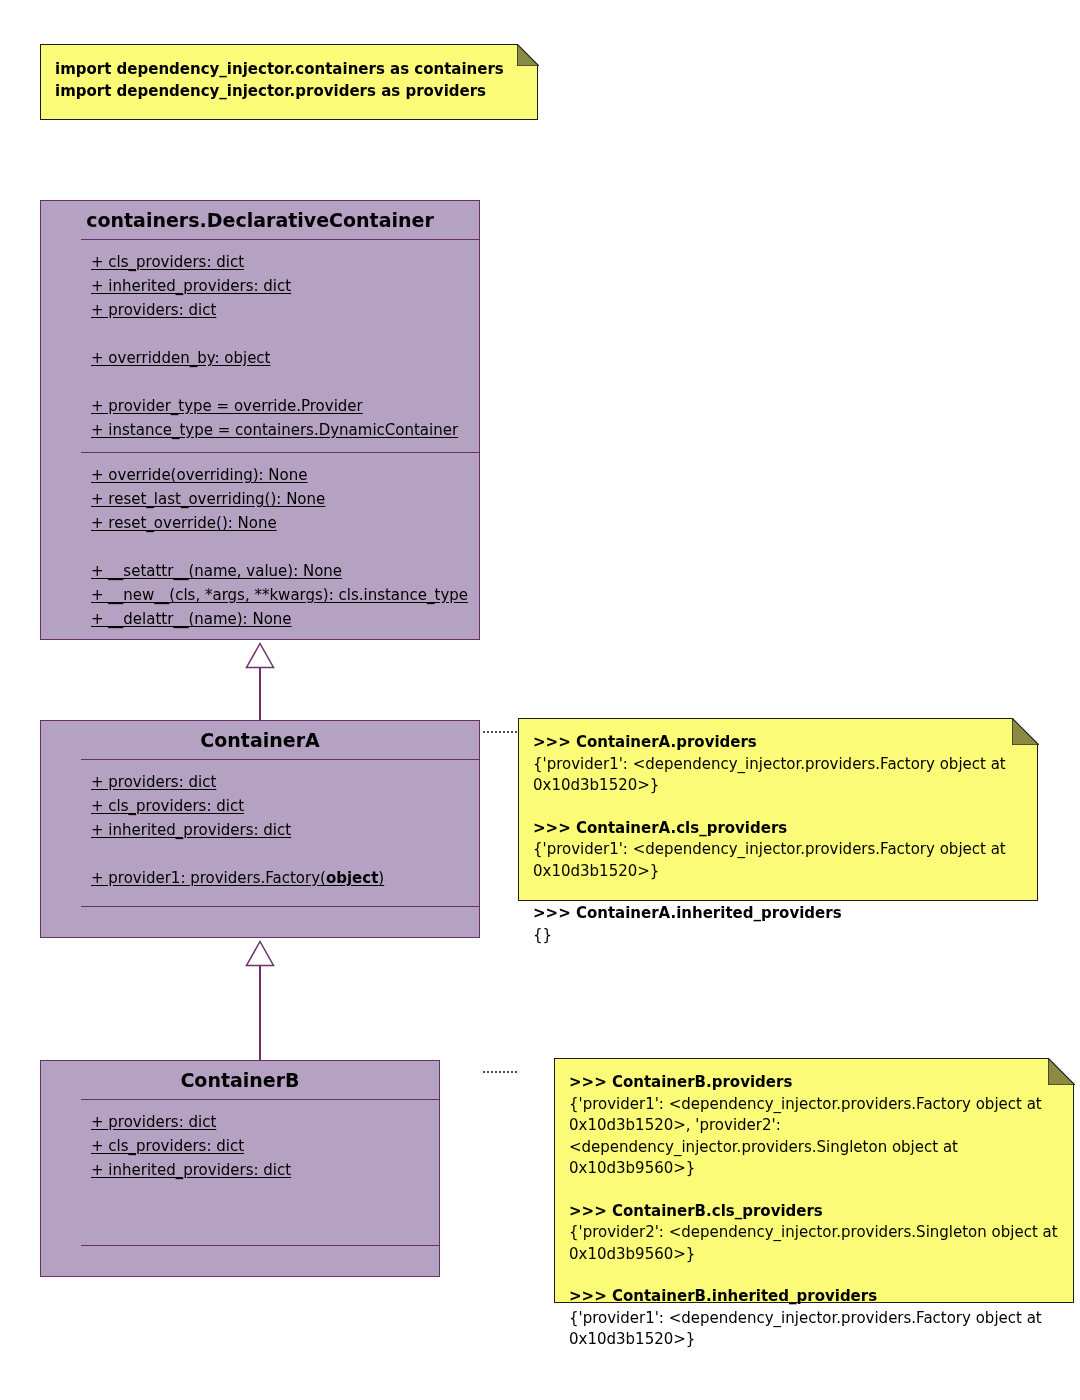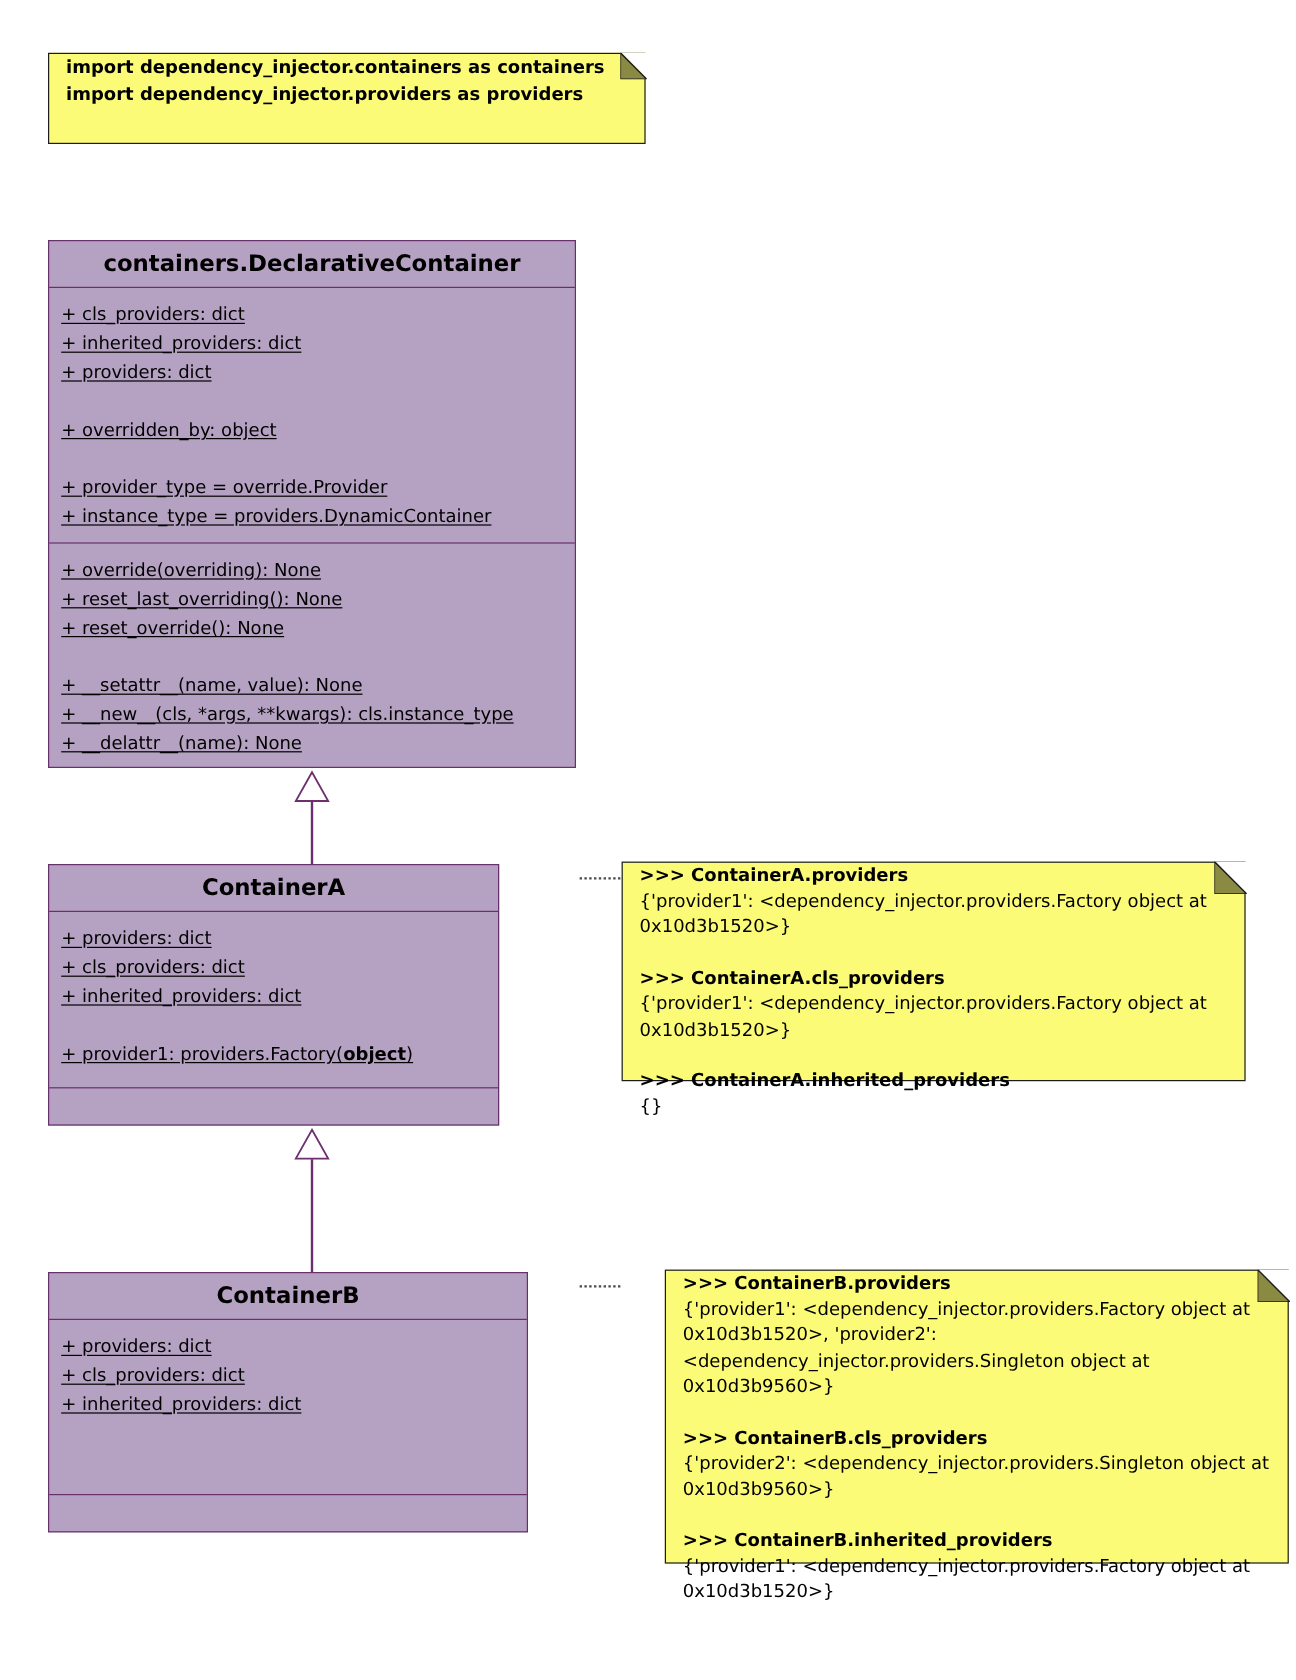--- a/index.html
+++ b/index.html
@@ -12,38 +12,38 @@
   }
   html,body{margin:0;padding:0;background:#ffffff;}
   .canvas{
     position:relative;width:1080px;height:1400px;background:#ffffff;
     font-family:"DejaVu Sans","Liberation Sans",sans-serif;color:#000;overflow:hidden;
   }
   
   .note{
     position:absolute;background:var(--note-fill,#fbfb77);
     border:1.5px solid var(--note-border,#1c1c1c);
-    box-sizing:border-box;padding:0 14px;font-size:15px;line-height:21.5px;
+    box-sizing:border-box;padding:13px 14px;font-size:15px;line-height:21.5px;
   }
   .note-fold{position:absolute;top:-1.5px;right:-1.5px;}
   .fold-cut{fill:#ffffff;}
   .fold-flap{fill:var(--note-fold,#8a8a42);stroke:var(--note-border,#1c1c1c);stroke-width:1.2;}
   .import-note{font-weight:bold;line-height:22px;}
   .note-block{margin-bottom:21px;}
   .note-block:last-child{margin-bottom:0;}
   .note-header{font-weight:bold;}
   .note-body{word-wrap:break-word;}
   
   .uml-class{
     position:absolute;background:var(--class-fill,#b5a1c2);
     border:1.5px solid var(--class-border,#68306a);
     box-sizing:border-box;display:flex;flex-direction:column;
   }
   .uml-title{font-weight:bold;font-size:19px;text-align:center;padding:8px 6px;flex:0 0 auto;}
-  .uml-section{border-top:1.5px solid var(--class-border,#68306a);padding:10px 10px;flex:0 0 auto;}
+  .uml-section{border-top:1.5px solid var(--class-border,#68306a);padding:10px 10px;flex:0 0 auto;margin-left:40px;}
   .grow{flex:1 1 auto;}
   .empty-sec{flex:0 0 30px;padding:0;}
   .uml-line{
     font-size:15px;line-height:24px;min-height:24px;
     text-decoration:underline;text-underline-offset:2px;white-space:nowrap;
   }
   .uml-line .b{font-weight:bold;}
   
   .edge-line{position:absolute;width:2px;background:var(--edge-color,#6d2f6d);}
   .tri{position:absolute;}
@@ -67,39 +67,39 @@
   <div class="uml-class" style="left:40px;top:200px;width:440px;height:440px;">
     <div class="uml-title">containers.DeclarativeContainer</div>
     <div class="uml-section">
       <div class="uml-line">+ cls_providers: dict</div>
       <div class="uml-line">+ inherited_providers: dict</div>
       <div class="uml-line">+ providers: dict</div>
       <div class="uml-line"></div>
       <div class="uml-line">+ overridden_by: object</div>
       <div class="uml-line"></div>
       <div class="uml-line">+ provider_type = override.Provider</div>
-      <div class="uml-line">+ instance_type = providers.DynamicContainer</div>
+      <div class="uml-line">+ instance_type = containers.DynamicContainer</div>
     </div>
     <div class="uml-section grow">
       <div class="uml-line">+ override(overriding): None</div>
       <div class="uml-line">+ reset_last_overriding(): None</div>
       <div class="uml-line">+ reset_override(): None</div>
       <div class="uml-line"></div>
       <div class="uml-line">+ __setattr__(name, value): None</div>
       <div class="uml-line">+ __new__(cls, *args, **kwargs): cls.instance_type</div>
       <div class="uml-line">+ __delattr__(name): None</div>
     </div>
   </div>
 
   <svg class="tri" style="left:245px;top:642px;" width="30" height="27" viewBox="0 0 30 27">
     <polygon points="15,1.5 28.5,25.5 1.5,25.5"></polygon>
   </svg>
   <div class="edge-line" style="left:259px;top:668px;height:52px;"></div>
 
-  <div class="uml-class" style="left:40px;top:720px;width:376px;height:218px;">
+  <div class="uml-class" style="left:40px;top:720px;width:440px;height:218px;">
     <div class="uml-title">ContainerA</div>
     <div class="uml-section grow">
       <div class="uml-line">+ providers: dict</div>
       <div class="uml-line">+ cls_providers: dict</div>
       <div class="uml-line">+ inherited_providers: dict</div>
       <div class="uml-line"></div>
       <div class="uml-line"><span>+ provider1: providers.Factory(</span><span class="b">object</span><span>)</span></div>
     </div>
     <div class="uml-section empty-sec"></div>
   </div>

